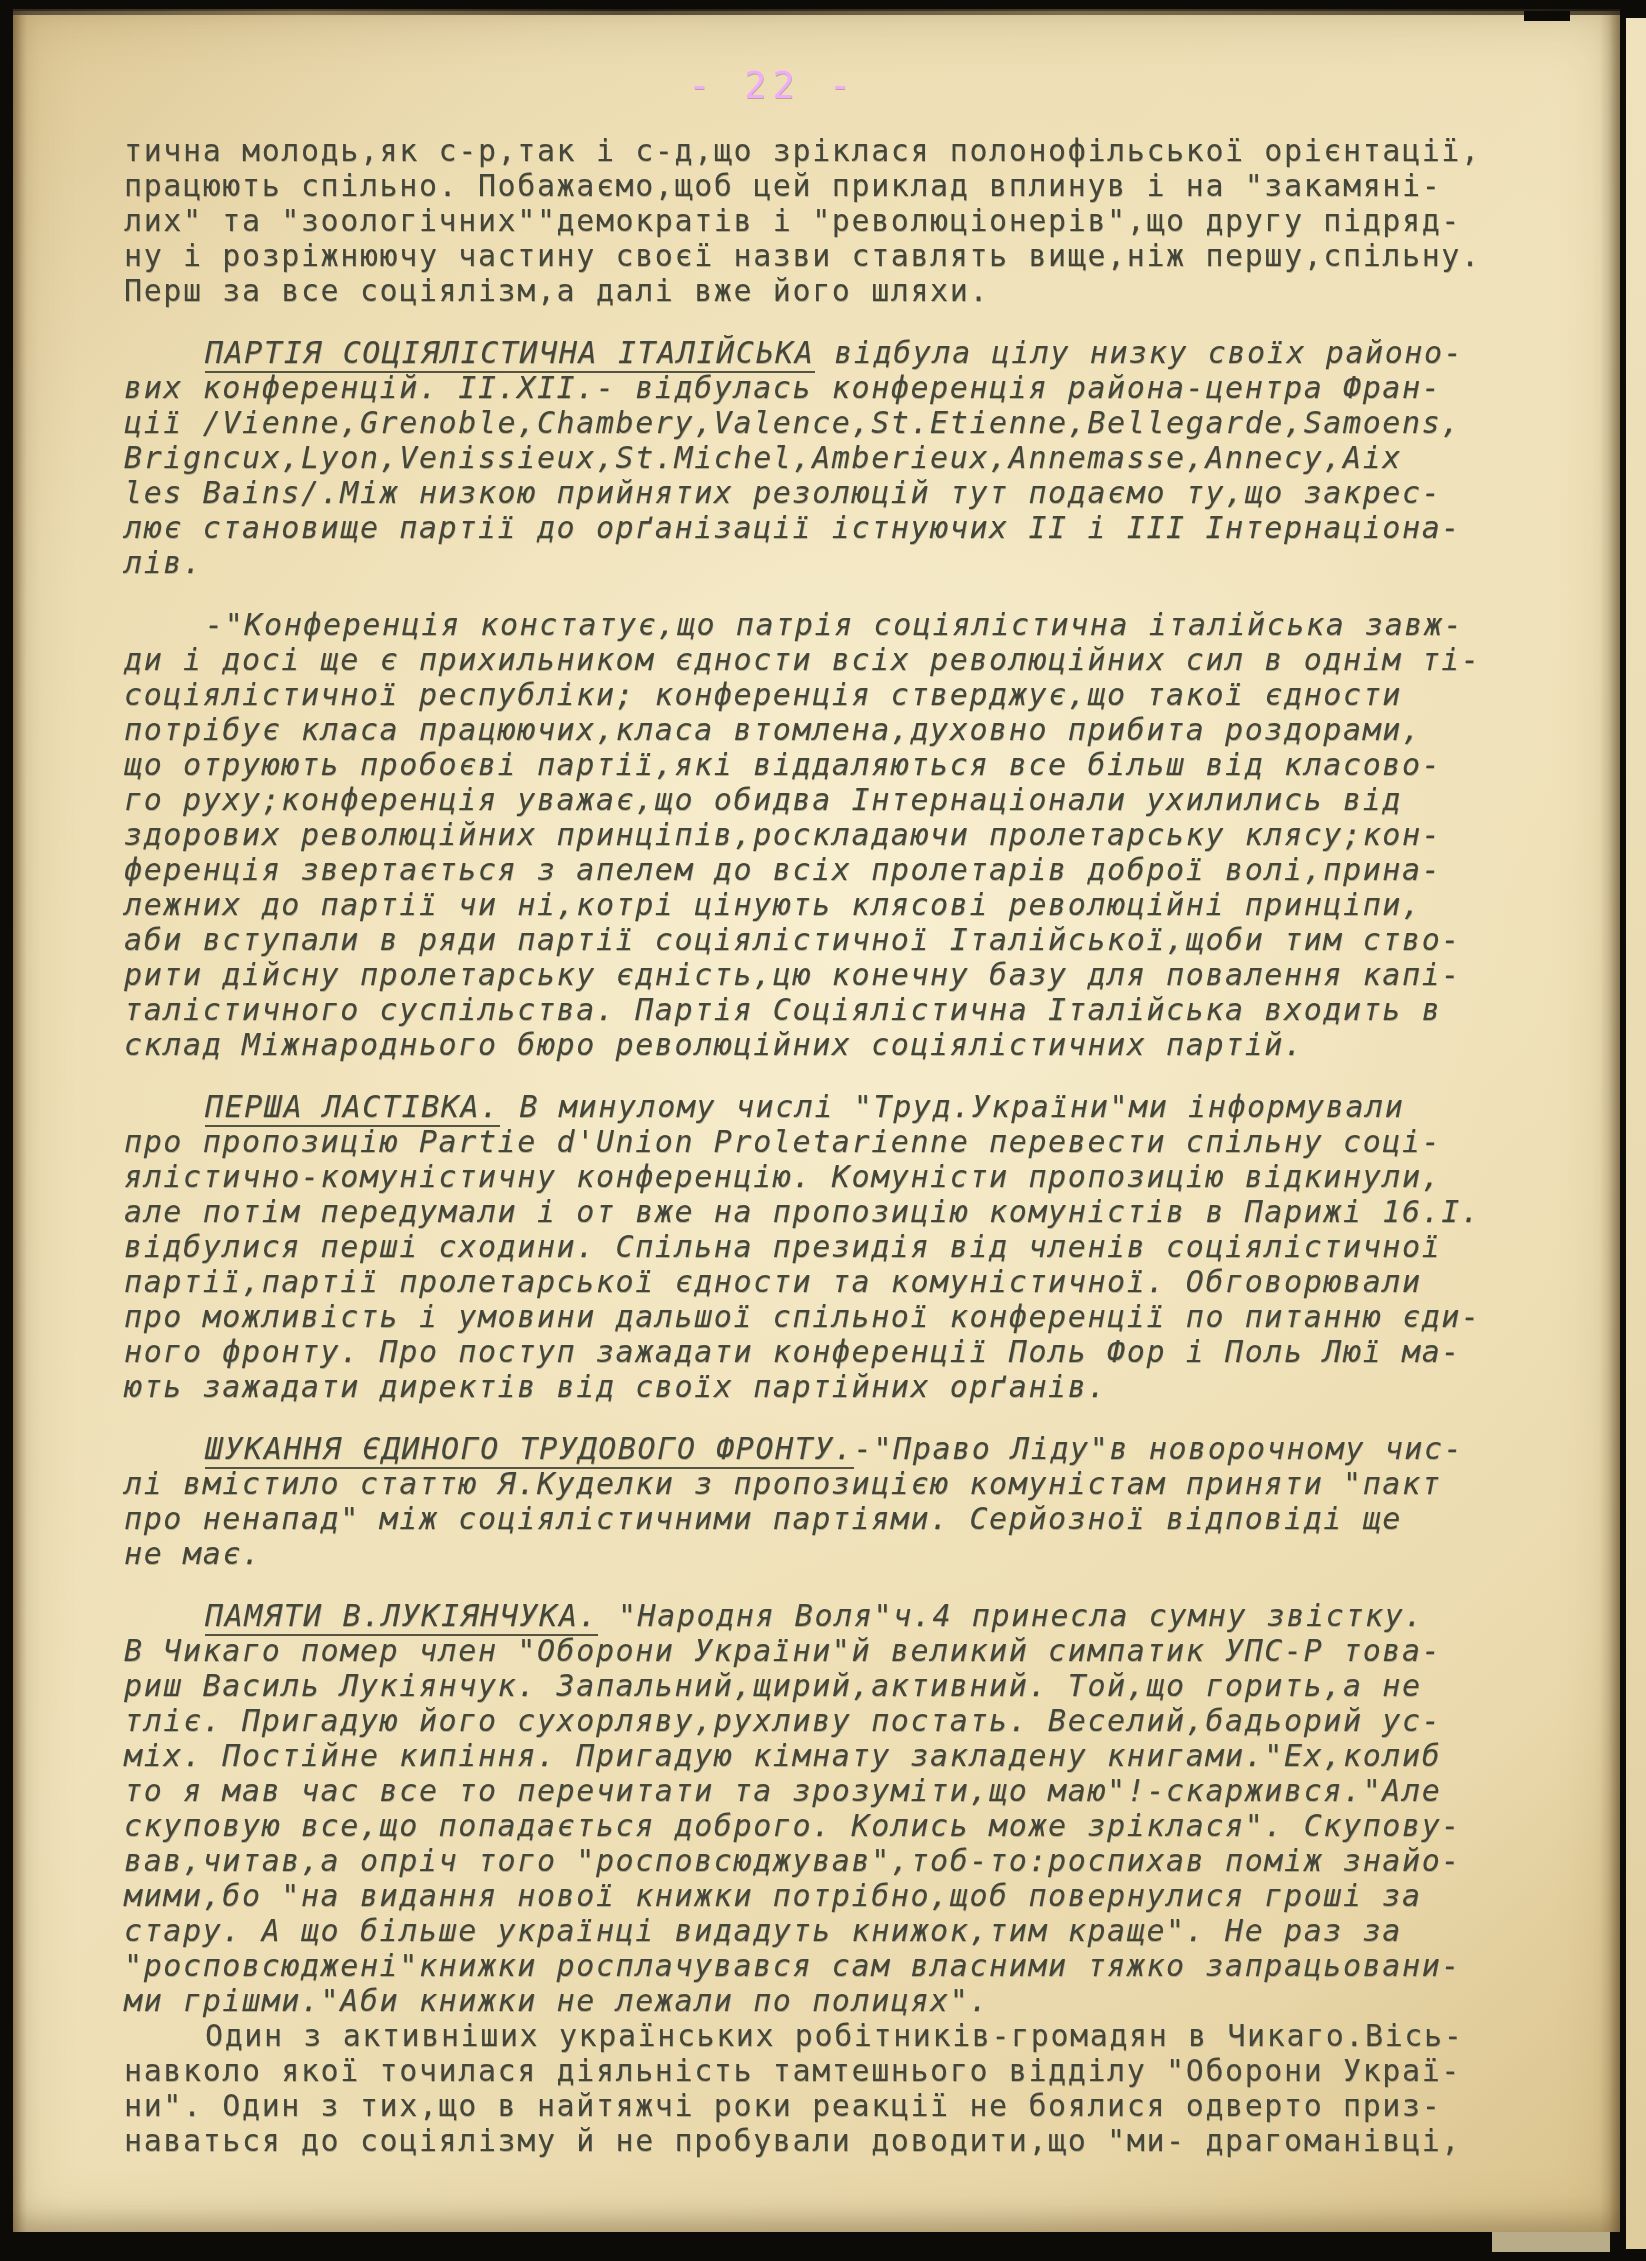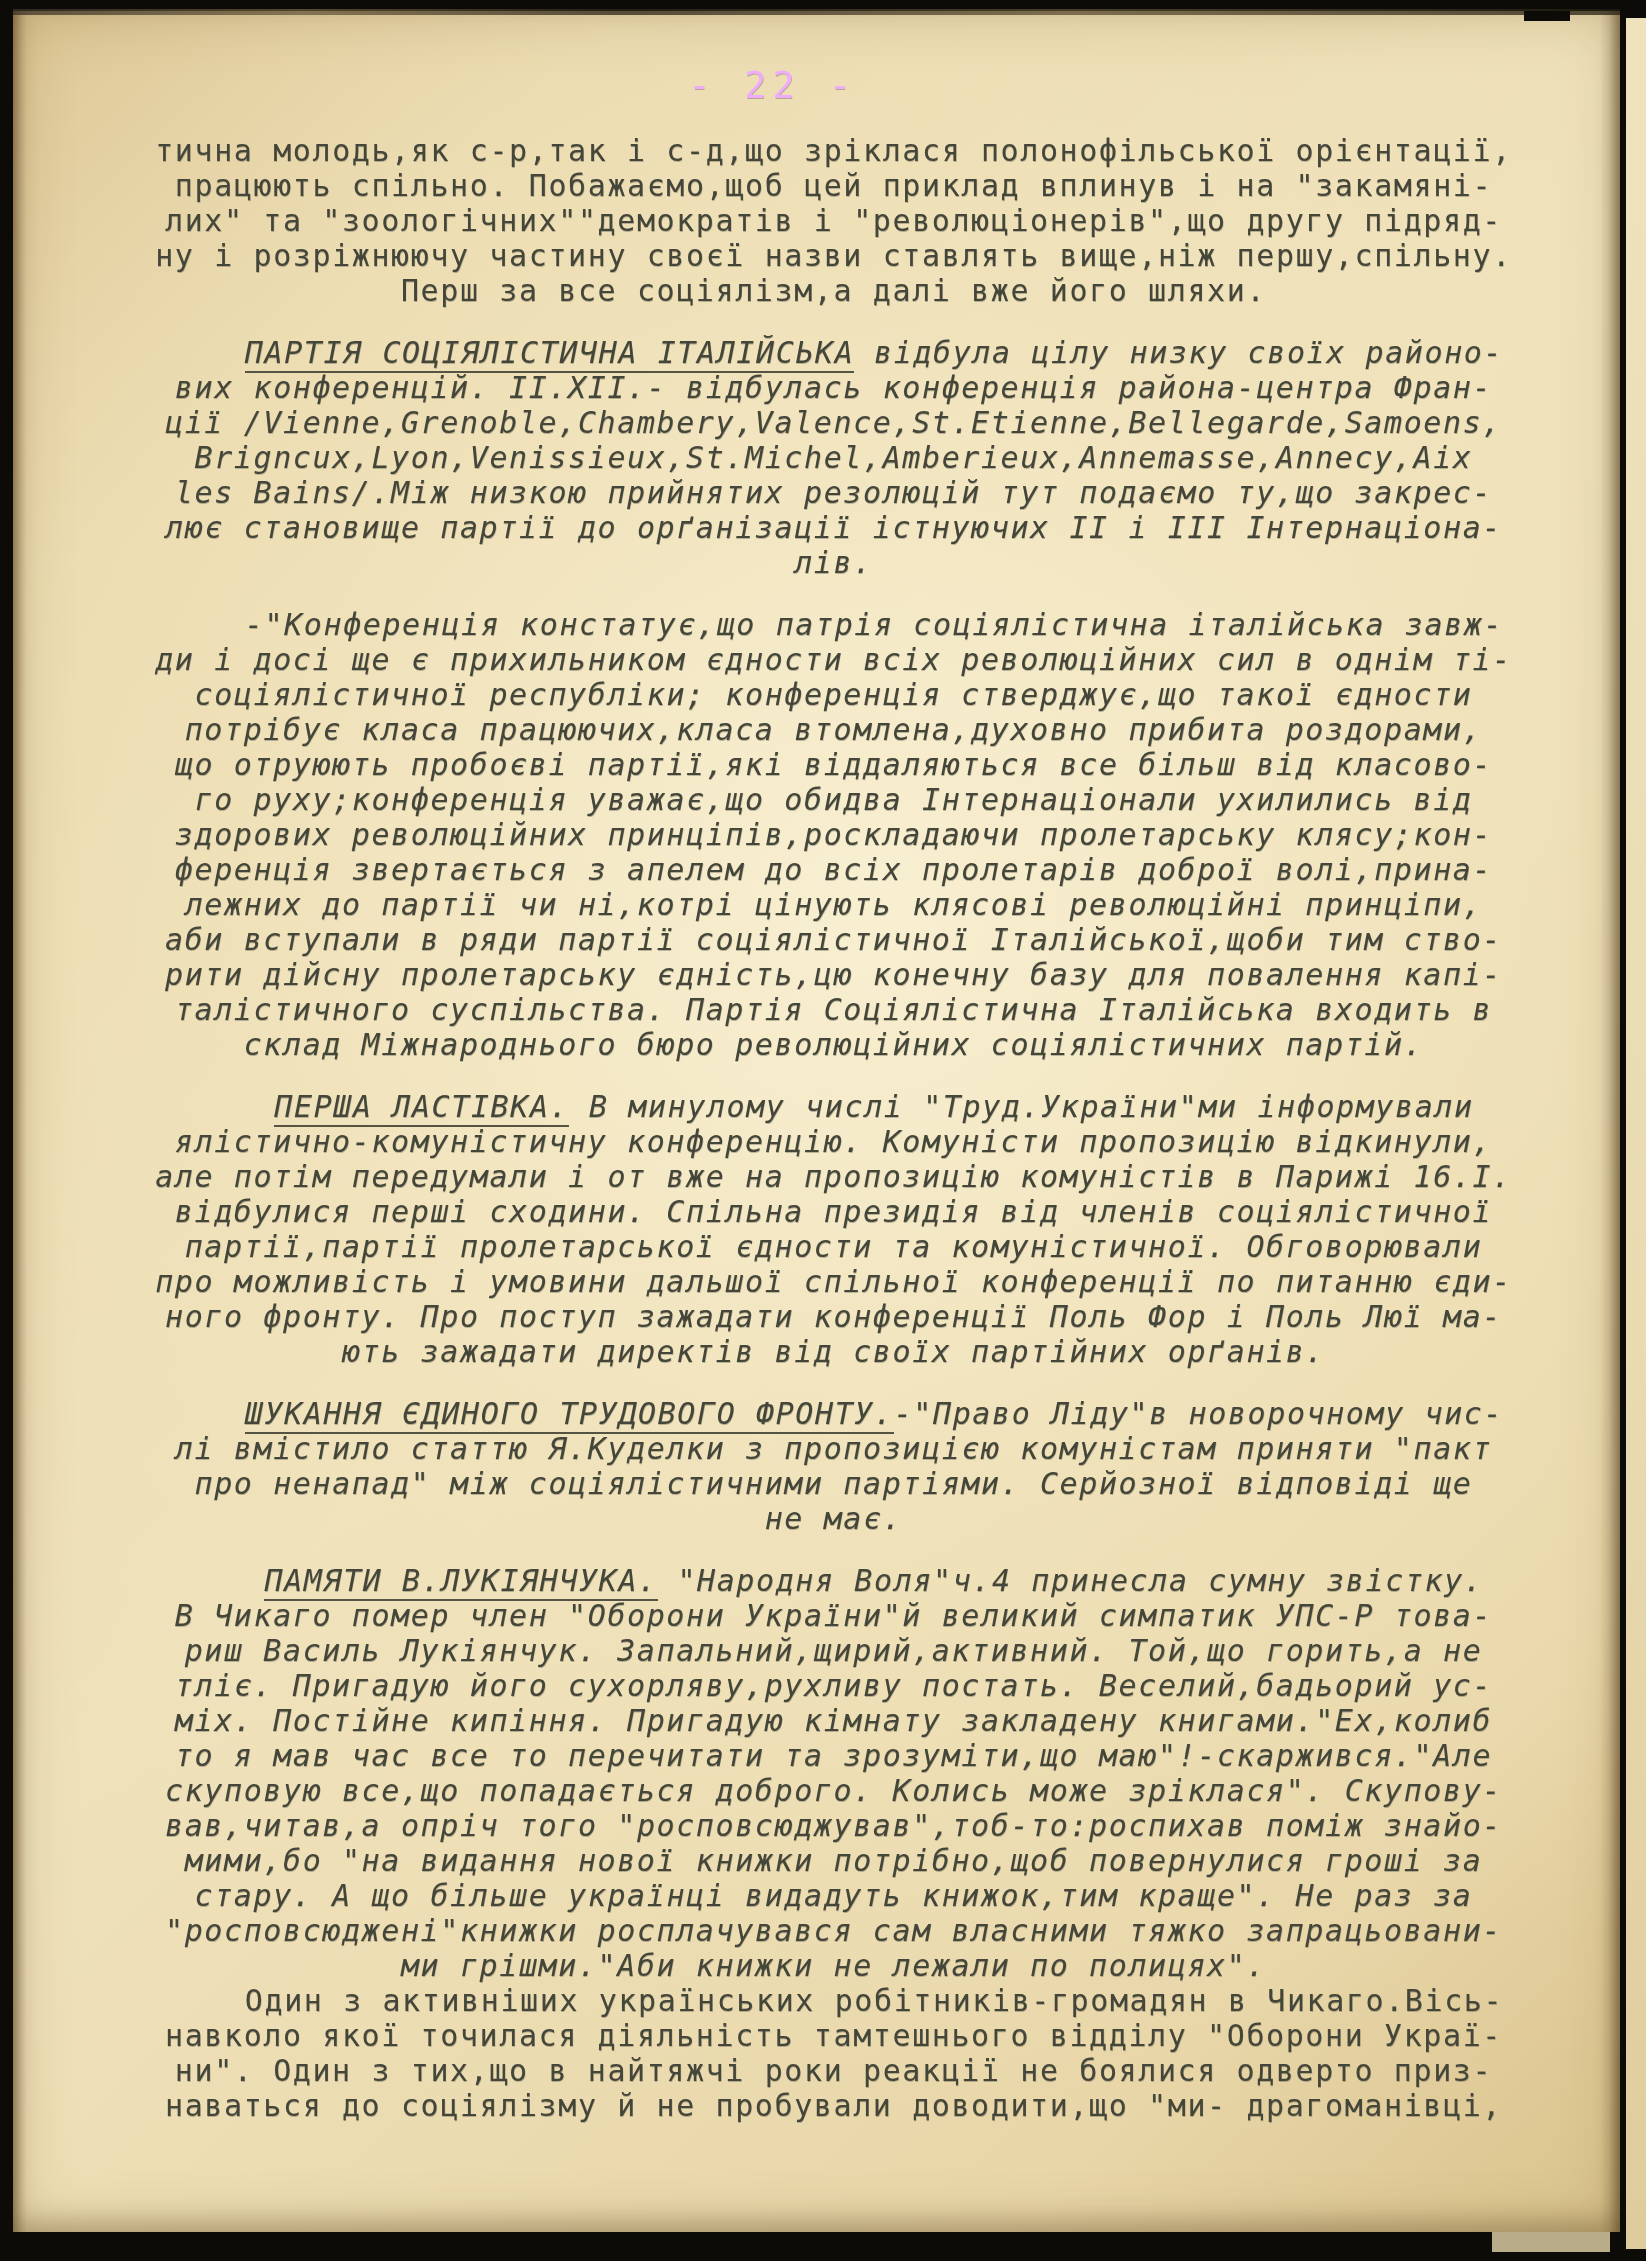--- a/index.html
+++ b/index.html
@@ -40,21 +40,21 @@
     text-shadow:0.4px 0.5px 0 rgba(69,70,58,0.35);
   }
   .textcol{
     position:absolute;left:124px;top:133px;width:1419px;
     font-size:30px;line-height:35px;letter-spacing:1.6px;color:#45463a;
     text-shadow:0.4px 0.5px 0 rgba(69,70,58,0.33);
   }
   .para{margin:0;}
   .para + .para.gap{margin-top:27px;font-style:italic;}
   .para.indent > .line:first-child{text-indent:81px;}
-  .line{white-space:pre;text-align:center;}
+  .line{white-space:pre;}
   .head{border-bottom:2.6px solid rgba(72,72,56,0.92);padding-bottom:0.7px;}
 </style>
 </head>
 <body>
 
 <div class="sheet"></div>
 <div class="side-sheet"></div>
 <div class="top-smudge"></div>
 <div class="top-tab"></div>
 <div class="bottom-scrap"></div>
@@ -88,20 +88,21 @@
       <div class="line">здорових революційних принціпів,роскладаючи пролетарську клясу;кон-</div>
       <div class="line">ференція звертається з апелем до всіх пролетарів доброї волі,прина-</div>
       <div class="line">лежних до партії чи ні,котрі цінують клясові революційні принціпи,</div>
       <div class="line">аби вступали в ряди партії соціялістичної Італійської,щоби тим ство-</div>
       <div class="line">рити дійсну пролетарську єдність,цю конечну базу для повалення капі-</div>
       <div class="line">талістичного суспільства. Партія Соціялістична Італійська входить в</div>
       <div class="line">склад Міжнароднього бюро революційних соціялістичних партій.</div>
     </div>
     <div class="para indent gap">
       <div class="line"><span class="head">ПЕРША ЛАСТІВКА.</span> В минулому числі "Труд.України"ми інформували</div>
+      <div class="line">про пропозицію Partie d'Union Proletarienne перевести спільну соці-</div>
       <div class="line">ялістично-комуністичну конференцію. Комуністи пропозицію відкинули,</div>
       <div class="line">але потім передумали і от вже на пропозицію комуністів в Парижі 16.I.</div>
       <div class="line">відбулися перші сходини. Спільна президія від членів соціялістичної</div>
       <div class="line">партії,партії пролетарської єдности та комуністичної. Обговорювали</div>
       <div class="line">про можливість і умовини дальшої спільної конференції по питанню єди-</div>
       <div class="line">ного фронту. Про поступ зажадати конференції Поль Фор і Поль Люї ма-</div>
       <div class="line">ють зажадати директів від своїх партійних орґанів.</div>
     </div>
     <div class="para indent gap">
       <div class="line"><span class="head">ШУКАННЯ ЄДИНОГО ТРУДОВОГО ФРОНТУ.</span>-"Право Ліду"в новорочному чис-</div>

